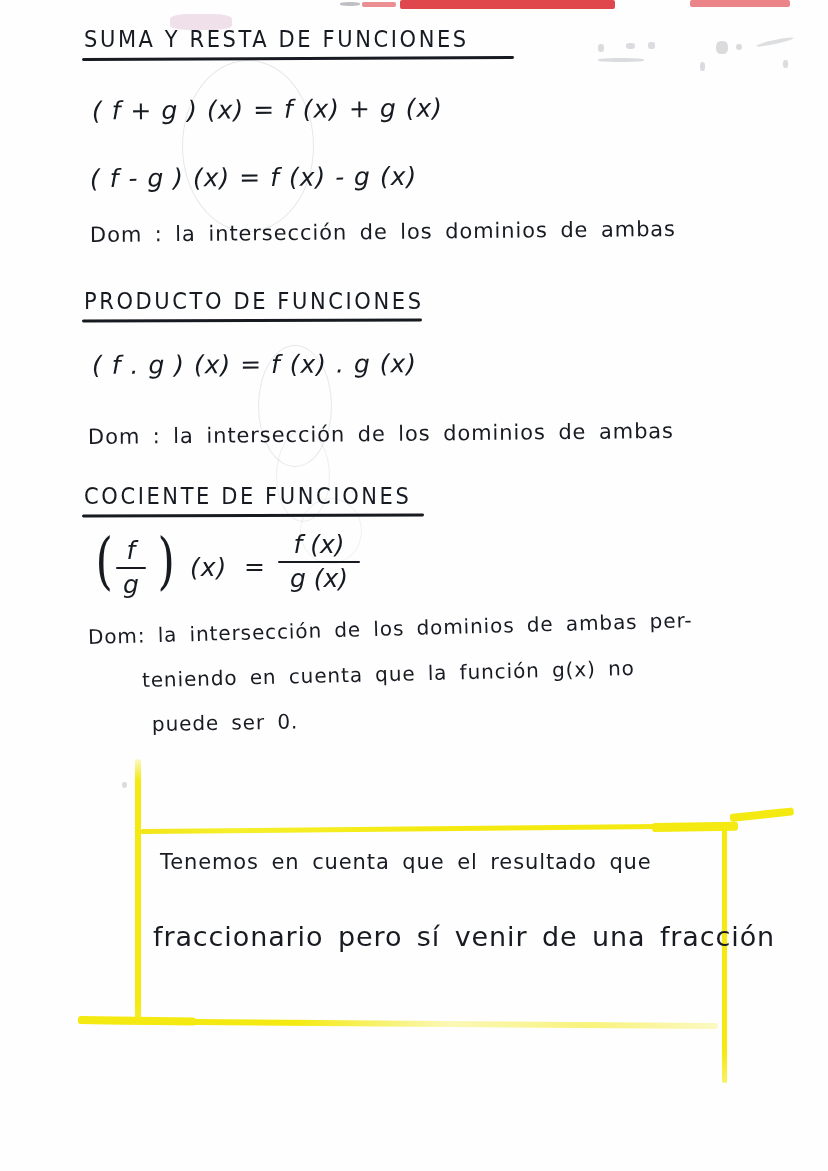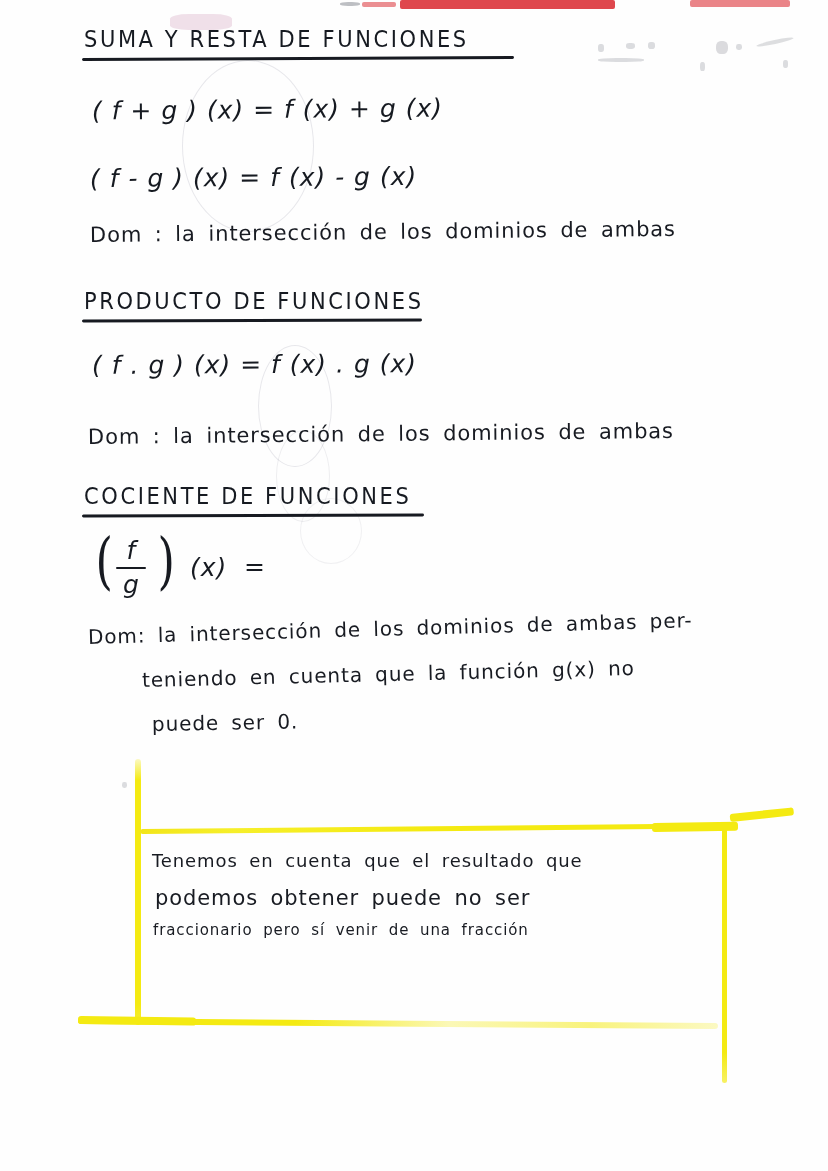--- a/index.html
+++ b/index.html
@@ -186,34 +186,38 @@
     <span class="bar"></span>
     <span class="den">g</span>
   </div>
 
   <div class="paren-big" style="left:154px;top:530px;">)</div>
 
   <div class="hw formula" style="left:190px;top:553px;">(x)</div>
 
   <div class="hw formula" style="left:244px;top:552px;font-style:normal;">=</div>
 
+  <div class="frac" style="left:278px;top:532px;width:82px;">
+    <span class="num">f (x)</span>
+    <span class="bar"></span>
+    <span class="den">g (x)</span>
+  </div>
 
   <div class="hw prose" style="left:88px;top:625px;font-size:20px;transform:rotate(-1.6deg);">Dom: la intersección de  los  dominios  de  ambas per-</div>
   <div class="hw prose" style="left:142px;top:668px;font-size:20px;transform:rotate(-1.4deg);">teniendo  en  cuenta  que  la  función  g(x) no</div>
   <div class="hw prose" style="left:152px;top:712px;font-size:20px;transform:rotate(-1deg);">puede   ser  0.</div>
 
   <div class="hl" style="left:135px;top:759px;width:6px;height:266px;background:linear-gradient(180deg,rgba(244,234,18,.25) 0%,#f4ea12 8%,#f4ea12 92%,rgba(244,234,18,.85) 100%);"></div>
 
   <div class="hl fade-top" style="left:140px;top:829px;width:520px;height:5px;transform:rotate(-0.55deg);transform-origin:left center;"></div>
   <div class="hl" style="left:652px;top:823px;width:86px;height:9px;transform:rotate(-0.8deg);transform-origin:left center;"></div>
   <div class="hl" style="left:730px;top:814px;width:64px;height:8px;transform:rotate(-6deg);transform-origin:left center;"></div>
 
   <div class="hl" style="left:722px;top:828px;width:5px;height:255px;background:linear-gradient(180deg,#f4ea12 0%,#f4ea12 88%,rgba(244,234,18,.65) 100%);"></div>
 
   <div class="hl fade" style="left:78px;top:1018px;width:640px;height:6px;transform:rotate(0.45deg);transform-origin:left center;"></div>
   <div class="hl" style="left:78px;top:1016px;width:118px;height:8px;transform:rotate(0.8deg);transform-origin:left center;"></div>
 
-  <div class="hw prose flat" style="left:152px;top:850px;font-size:18px;">Tenemos   en   cuenta  que   el  resultado  que</div>
-  <div class="hw prose flat" style="left:155px;top:886px;font-size:21px;">podemos  obtener   puede  no  ser</div>
-  <div class="hw prose flat" style="left:153px;top:921px;font-size:15px;">fraccionario  pero  sí  venir de una fracción</div>
+  <div class="hw prose flat" style="left:160px;top:850px;font-size:21px;">Tenemos   en   cuenta  que   el  resultado  que</div>
+  <div class="hw prose flat" style="left:153px;top:921px;font-size:27px;">fraccionario  pero  sí  venir de una fracción</div>
 
 
 </div>
 
 </body></html>

